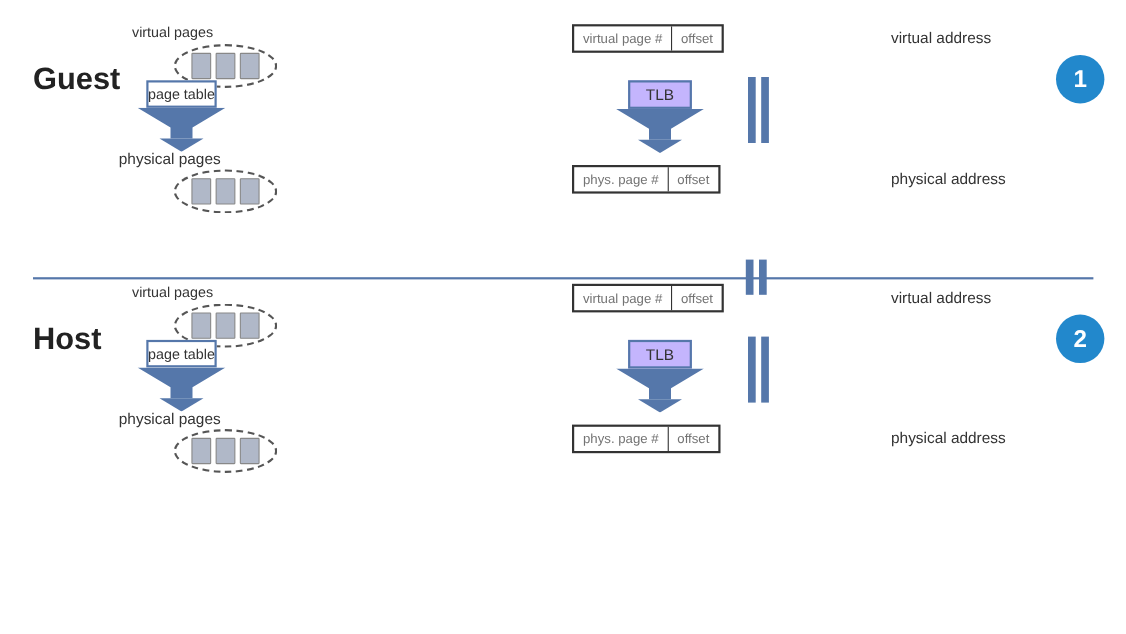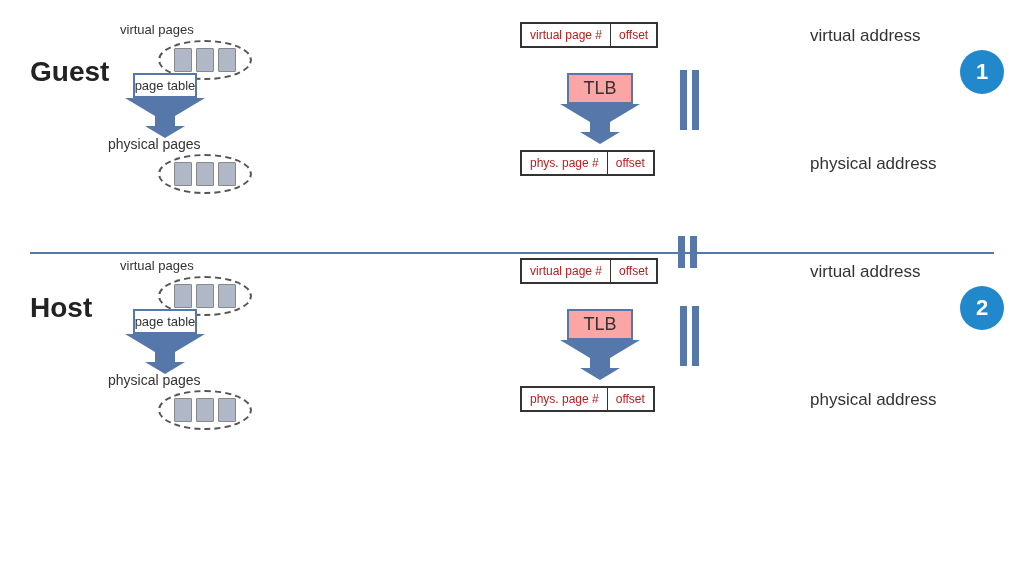--- a/index.html
+++ b/index.html
@@ -134,58 +134,58 @@
     
     .tlb-box {
       position: absolute;
       display: flex;
       flex-direction: column;
       align-items: center;
     }
 
     .tlb-label-box {
       border: 2px solid #5577aa;
-      background: #fca5a5;
+      background: #c4b5fd;
       padding: 3px 14px;
-      font-size: 18px;
+      font-size: 14px;
       color: #333;
       font-weight: 500;
     }
 
     
     .addr-box {
       position: absolute;
       display: flex;
       align-items: center;
       border: 2px solid #333;
     }
 
     .addr-cell {
       padding: 4px 8px;
       font-size: 12px;
-      color: #b91c1c;
+      color: #737373;
       white-space: nowrap;
     }
 
     
     .v-double-bar {
       position: absolute;
       display: flex;
       gap: 5px;
     }
 
     .v-bar {
       width: 7px;
       background: #5577aa;
     }
 
     
     .addr-label {
       position: absolute;
-      font-size: 17px;
+      font-size: 14px;
       color: #333;
     }
 
     
     .circle-badge {
       position: absolute;
       width: 44px;
       height: 44px;
       border-radius: 50%;
       background: #2288cc;

